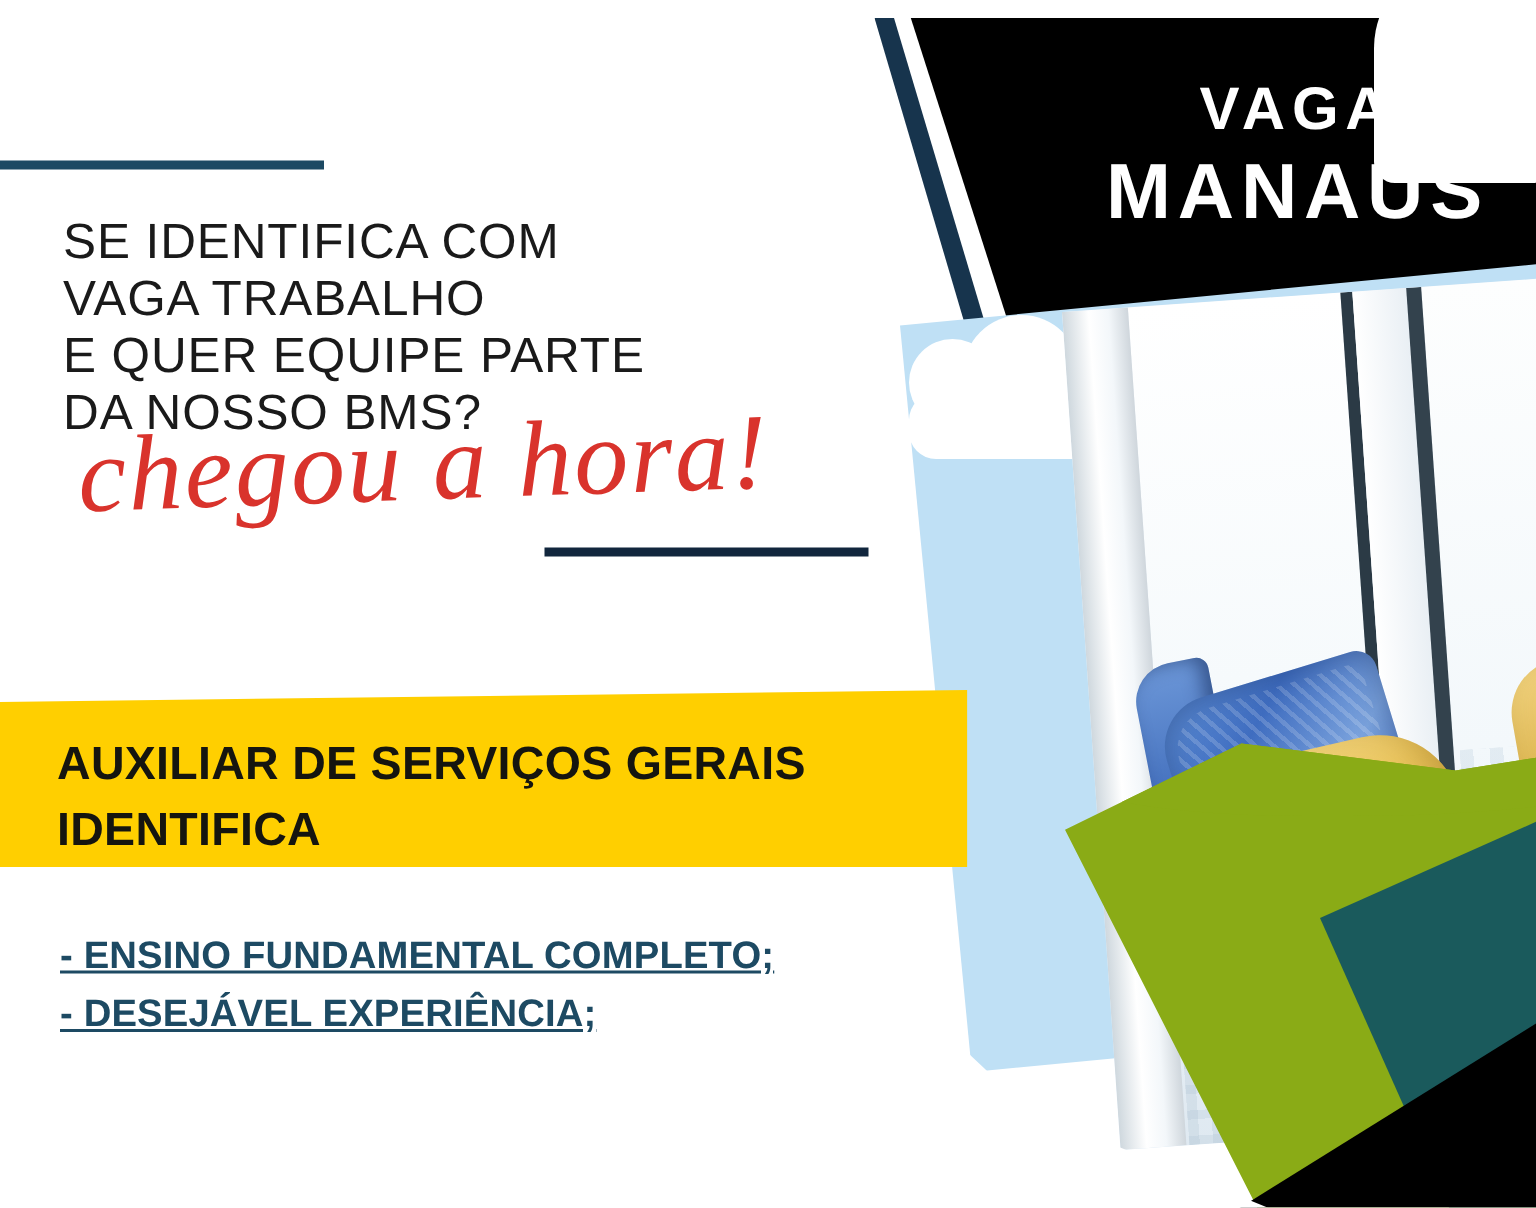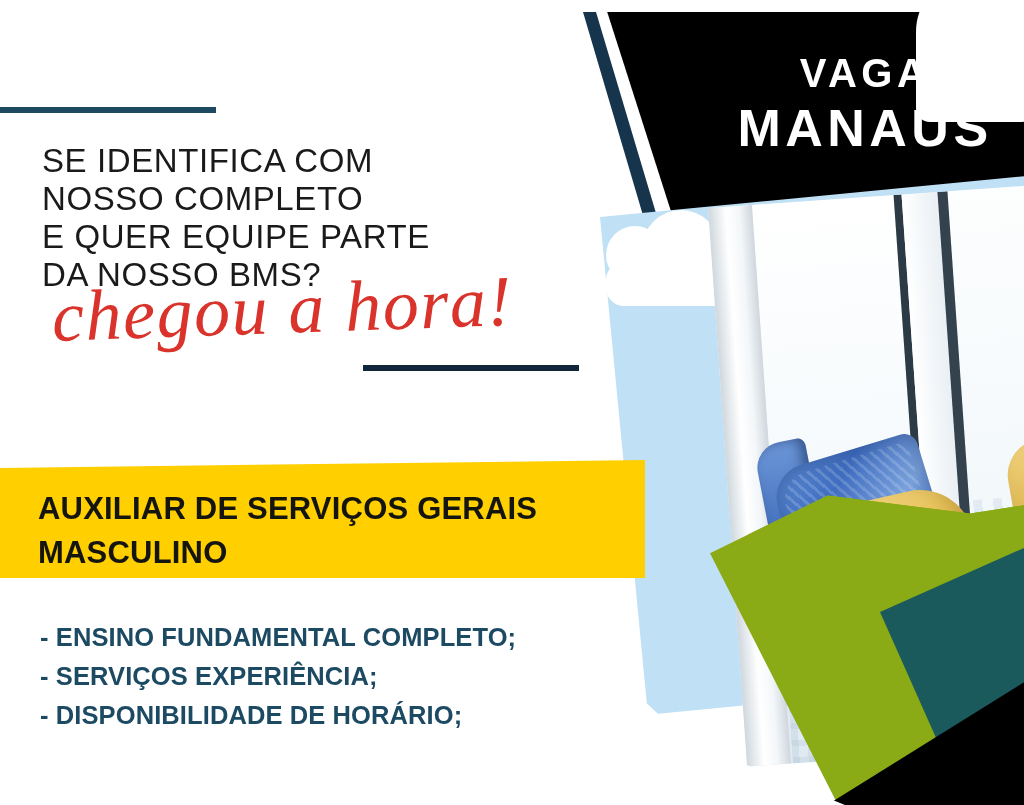--- a/index.html
+++ b/index.html
@@ -276,20 +276,21 @@
   .banner-text .l { display:block; white-space:nowrap; }
 
   .reqs {
     position:absolute;
     left:40px; top:618px; width:640px;
     font-size:25.5px;
     line-height:39px;
     font-weight:bold;
     color:#1d4a63;
     letter-spacing:.1px;
+    text-decoration:underline;
   }
   .reqs .l { display:block; white-space:nowrap; }
 </style>
 </head>
 <body>
 
 <div class="poster">
 
   <div class="photo-zone">
 
@@ -337,34 +338,33 @@
     <div style="position:absolute;left:120px;top:34px;width:330px;text-align:center;">
       <div style="color:#ffffff;font-size:40px;font-weight:bold;letter-spacing:4.5px;line-height:55px;">VAGA</div>
       <div style="color:#ffffff;font-size:52px;font-weight:bold;letter-spacing:4.5px;line-height:55px;">MANAUS</div>
     </div>
   </div>
 
   <div class="rule top"></div>
 
   <div class="headline">
     <span class="l">SE IDENTIFICA COM</span>
-    <span class="l">NOSSO COMPLETO</span>
+    <span class="l">VAGA TRABALHO</span>
     <span class="l">E QUER EQUIPE PARTE</span>
     <span class="l">DA NOSSO BMS?</span>
   </div>
 
   <div class="script">chegou a hora!</div>
 
   <div class="rule bottom"></div>
 
   <div class="banner"></div>
   <div class="banner-text">
     <span class="l">AUXILIAR DE SERVIÇOS GERAIS</span>
-    <span class="l">MASCULINO</span>
+    <span class="l">IDENTIFICA</span>
   </div>
 
   <div class="reqs">
     <span class="l">- ENSINO FUNDAMENTAL COMPLETO;</span>
-    <span class="l">- SERVIÇOS EXPERIÊNCIA;</span>
-    <span class="l">- DISPONIBILIDADE DE HORÁRIO;</span>
+    <span class="l">- DESEJÁVEL EXPERIÊNCIA;</span>
   </div>
 
 </div>
 
 </body></html>

